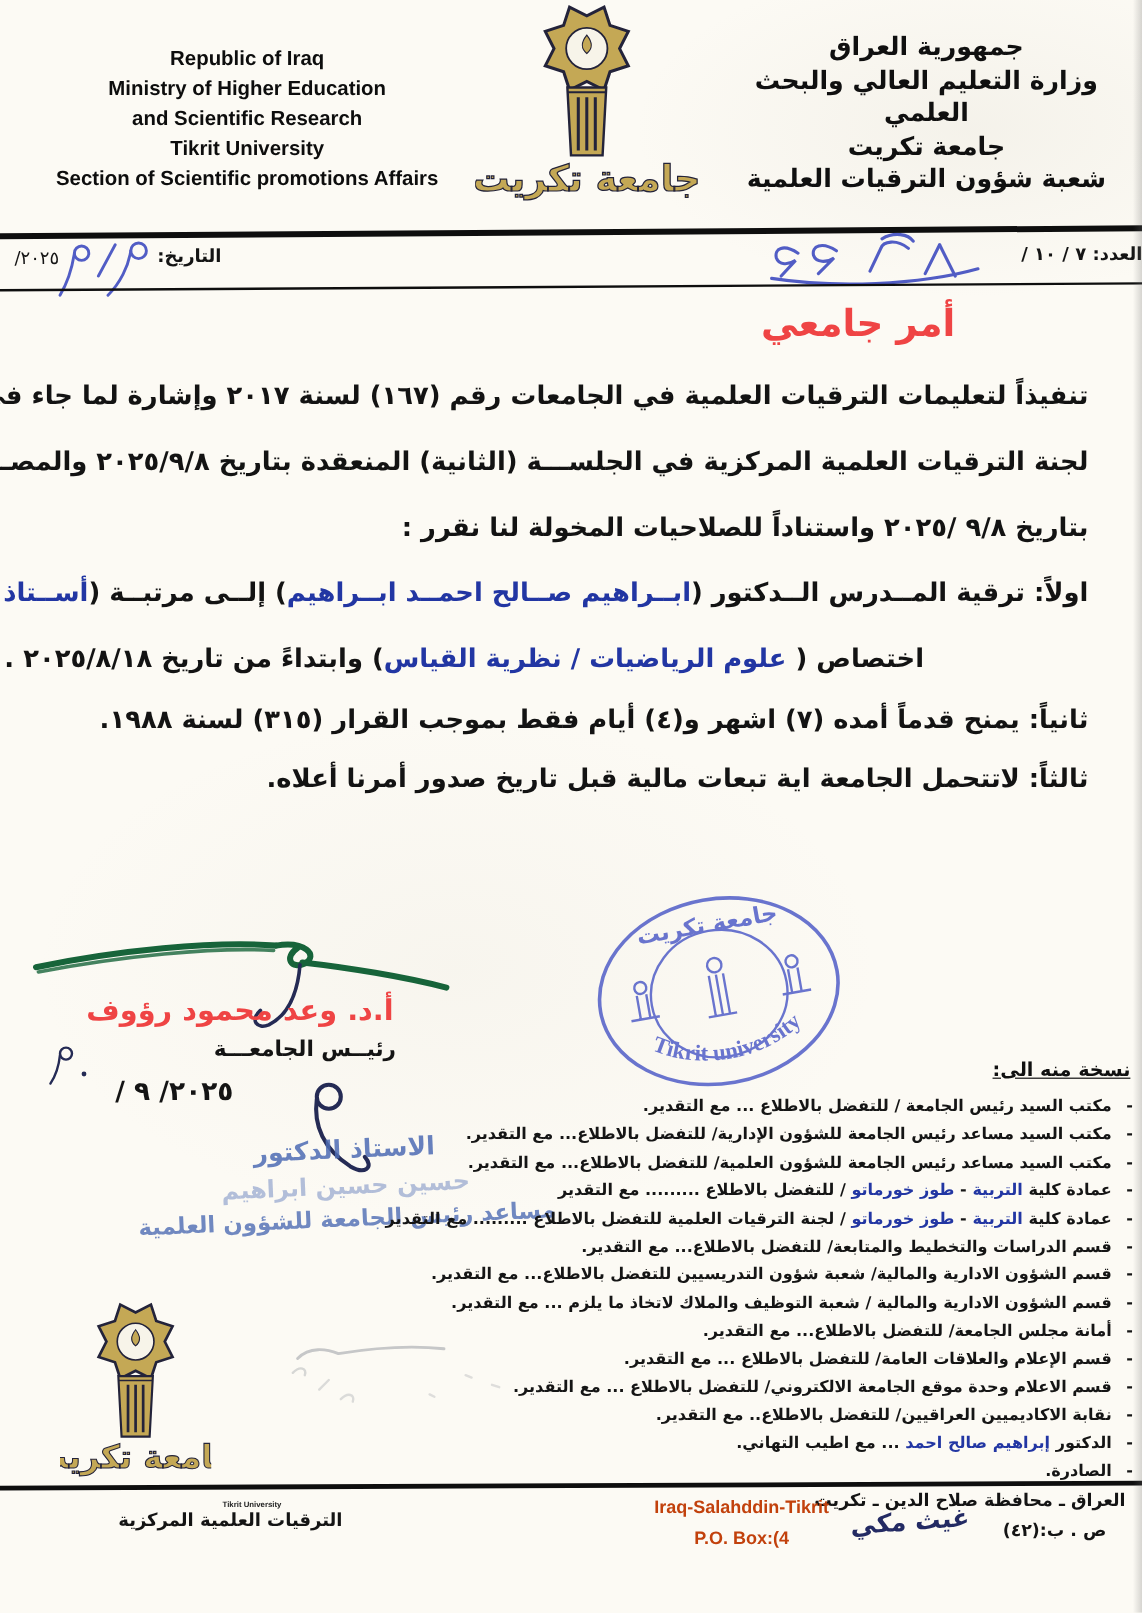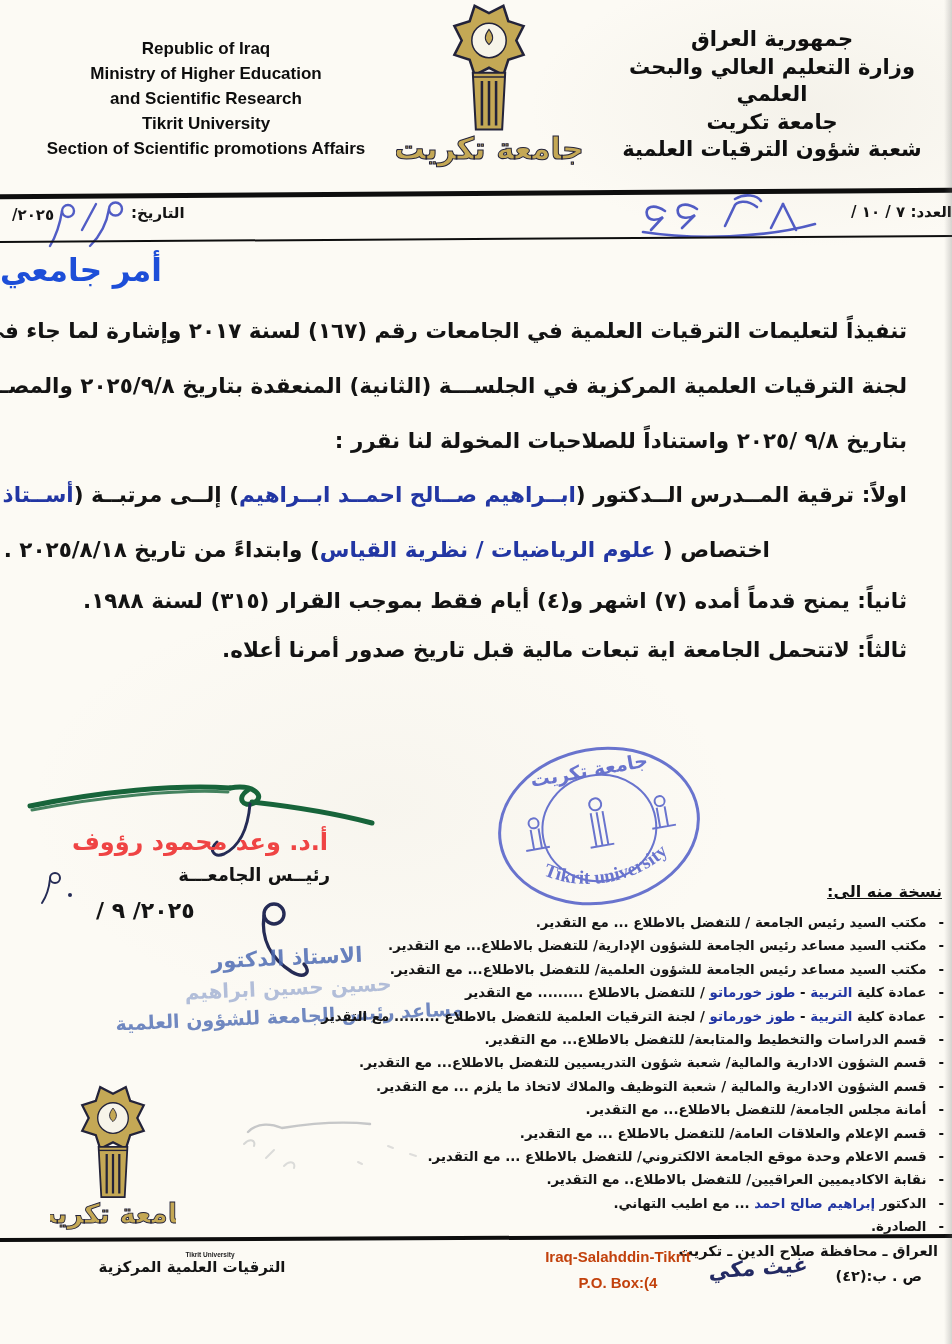--- a/index.html
+++ b/index.html
@@ -25,27 +25,27 @@
   .rule{left:0;width:960px;background:#0e0e0e;}
   .rule1{top:191px;height:5px;transform:rotate(-0.4deg);}
   .rule2{top:238px;height:2px;transform:rotate(-0.35deg);}
   .rule3{top:1236px;height:4px;transform:rotate(-0.25deg);}
   .edge-shadow{left:944px;top:0;width:8px;height:1344px;
     background:linear-gradient(to right, rgba(0,0,0,0), rgba(110,110,110,.28));}
 
   
   .ref-num{right:0;top:203px;font-size:15px;font-weight:bold;direction:rtl;}
   .ref-date-label{left:131px;top:204px;font-size:15px;font-weight:bold;direction:rtl;}
-  .ref-year{left:12px;top:206px;font-size:15px;font-weight:bold;direction:rtl;}
+  .ref-year{left:12px;top:206px;font-size:15px;font-weight:normal;direction:rtl;}
   .hw-num-svg{left:585px;top:194px;width:250px;height:50px;}
   .hw-date-svg{left:44px;top:194px;width:100px;height:56px;}
 
   
-  .doc-title{left:0;top:252px;width:796px;text-align:left;direction:rtl;
-    font-size:31px;font-weight:bold;color:#1d4ed8;}
+  .doc-title{left:0;top:252px;width:796px;text-align:right;direction:rtl;
+    font-size:31px;font-weight:bold;color:#ef4444;}
   .body-line{right:45px;direction:rtl;text-align:right;white-space:nowrap;
     font-size:21.5px;font-weight:bold;color:#131313;}
   .intro1{top:318px;}
   .intro2{top:373px;}
   .intro3{top:428px;}
   .first1{top:482px;}
   .first2{top:537px;right:182px;}
   .second{top:588px;}
   .third{top:637px;}
   .seg-blue{color:#2236a3;}

